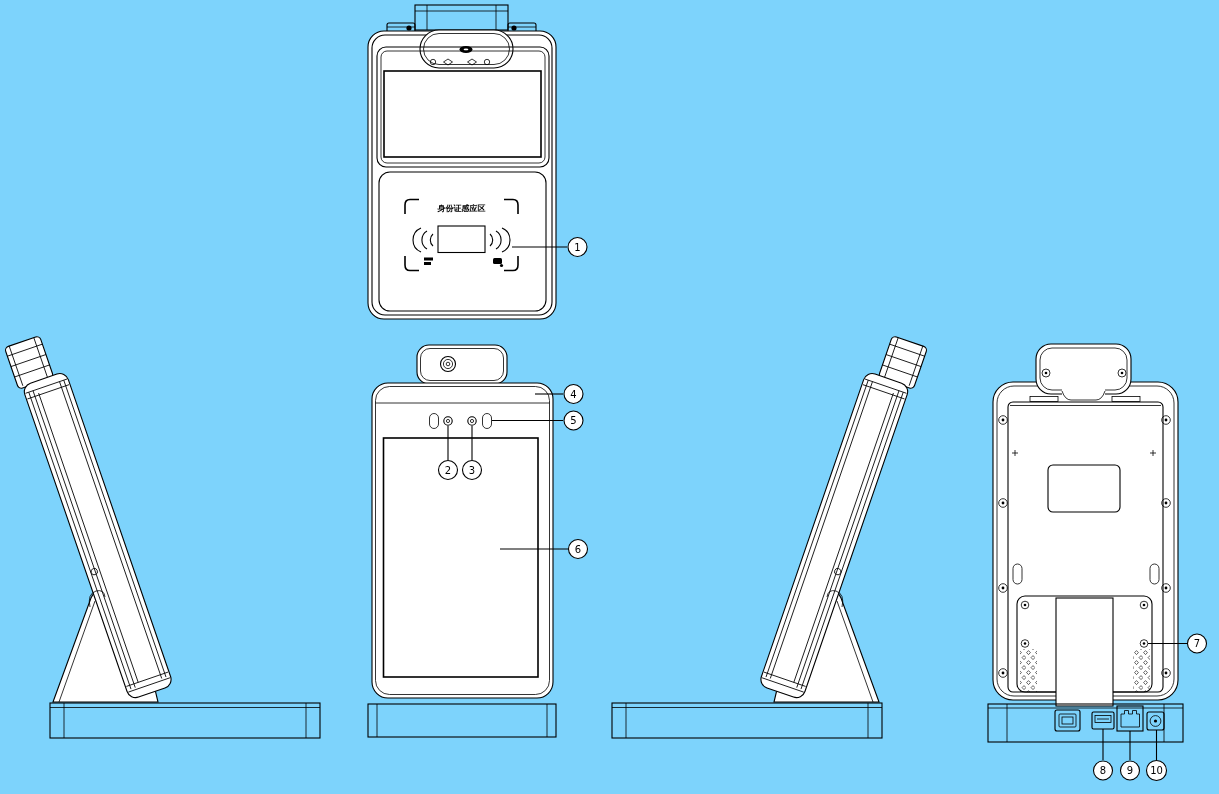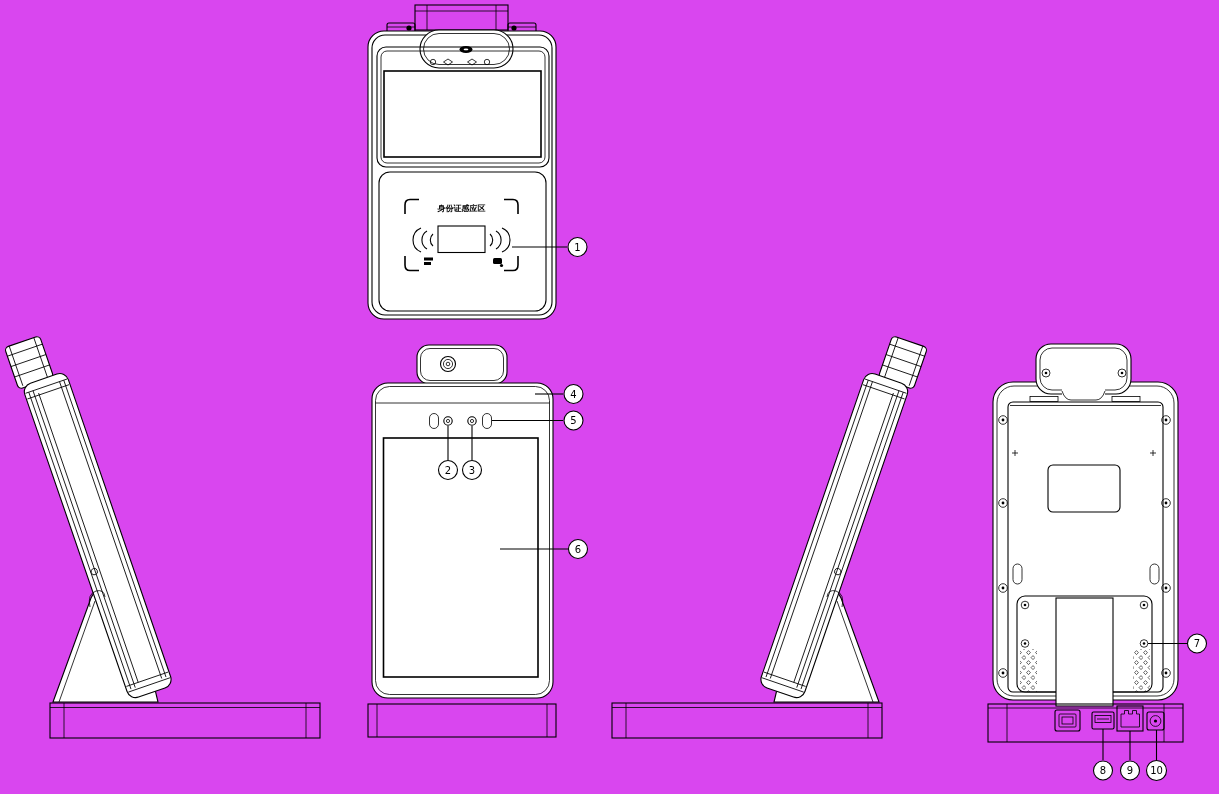--- a/index.html
+++ b/index.html
@@ -1,16 +1,16 @@
 <!DOCTYPE html>
 <html><head>
 <meta charset="utf-8">
 <style>
   html,body{margin:0;padding:0;background:#ffffff;}
-  .canvas{position:relative;width:1219px;height:794px;background:#d946ef;overflow:hidden;
+  .canvas{position:relative;width:1219px;height:794px;background:#7dd3fc;overflow:hidden;
           font-family:"DejaVu Sans","Liberation Sans",sans-serif;}
   svg{display:block;}
   .s  {stroke:#000;fill:none;stroke-width:1.1;}
   .sw {stroke:#000;fill:#fff;stroke-width:1.1;}
   .t  {stroke-width:0.8;}
   .k  {stroke-width:1.6;}
   .f  {fill:#000;stroke:none;}
   .callout-circle{fill:#fff;stroke:#000;stroke-width:1.1;}
   .callout-num{font-size:10px;fill:#000;text-anchor:middle;font-family:"DejaVu Sans",sans-serif;}
   .cjk{font-size:8px;font-weight:bold;fill:#000;text-anchor:middle;font-family:"DejaVu Sans",sans-serif;}

